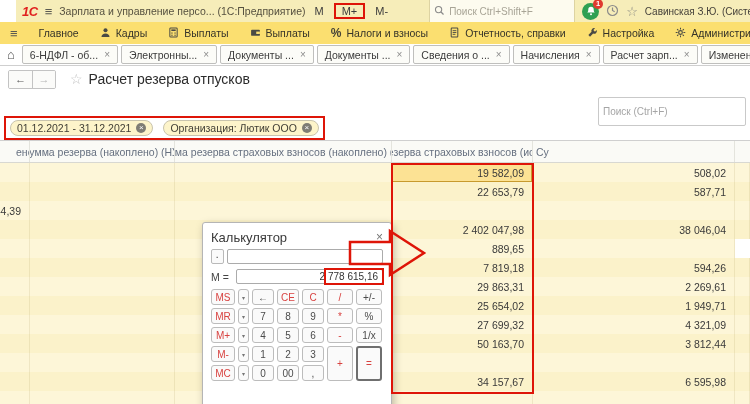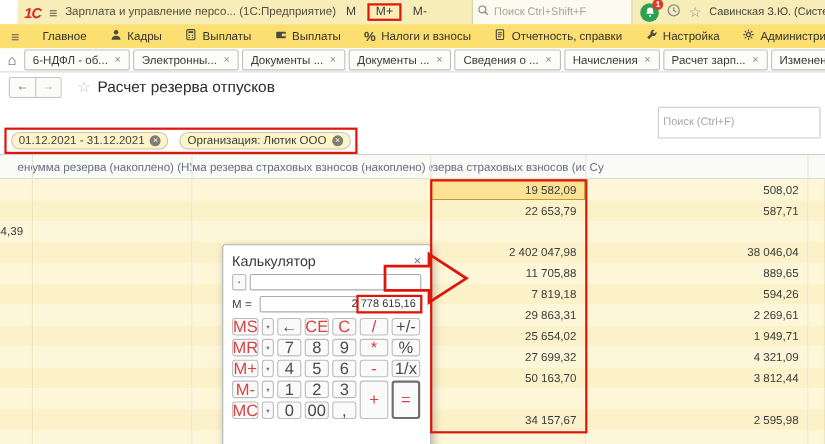--- a/index.html
+++ b/index.html
@@ -92,21 +92,21 @@
                font-size:5px; color:#666; display:flex; align-items:center; justify-content:center; }
   .calc-exp input { flex:1; height:15px; border:1px solid #ababab; border-radius:2px; font-size:10.5px;
                     padding:0 3px; outline:none; font-family:inherit; }
   .calc-mrow { display:flex; gap:3px; margin-top:5px; align-items:center; }
   .calc-mlabel { font-size:10.5px; color:#444; width:22px; }
   .m-input { position:relative; flex:1; height:15px; border:1px solid #ababab; border-radius:2px; background:#fff; }
   .m-val { position:absolute; right:4px; top:1px; font-size:10px; color:#333; }
   .m-anno { position:absolute; right:-2px; top:-2px; width:60px; height:17px; border:2px solid #de1508; }
   .keys { margin-top:5px; display:grid; grid-template-columns:24px 11px 22px 22px 22px 26px 26px;
           grid-auto-rows:16px; gap:3px; }
-  .key { border:1px solid #bcbcbc; border-radius:3px; background:#fafafa; font-size:15px; color:#4b4b4b;
+  .key { border:1px solid #bcbcbc; border-radius:3px; background:#fafafa; font-size:10px; color:#4b4b4b;
          display:flex; align-items:center; justify-content:center; white-space:nowrap; }
   .key.red { color:#d84341; }
   .key.dd { font-size:6px; color:#777; }
   .key.tall { grid-row:span 2; }
   .key.focus { border:2px solid #6f6f6f; }
 
   
   .anno-colbox { position:absolute; left:391px; top:163px; width:143px; height:231px;
                  border:2px solid #de1508; z-index:60; pointer-events:none; }
   .anno-arrow { position:absolute; left:346px; top:226px; z-index:70; pointer-events:none; }
@@ -298,21 +298,20 @@
       <span class="td" data-interactable="true"></span>
       <span class="td" data-interactable="true"></span>
       <span class="td" data-interactable="true">2 402 047,98</span>
       <span class="td" data-interactable="true">38 046,04</span>
       <span class="td" data-interactable="true"></span>
     </div>
   <div class="tr" data-interactable="true">
       <span class="td" data-interactable="true"></span>
       <span class="td" data-interactable="true"></span>
       <span class="td" data-interactable="true"></span>
-      <span class="td" data-interactable="true">11 705,88</span>
       <span class="td" data-interactable="true">889,65</span>
       <span class="td" data-interactable="true"></span>
     </div>
   <div class="tr" data-interactable="true">
       <span class="td" data-interactable="true"></span>
       <span class="td" data-interactable="true"></span>
       <span class="td" data-interactable="true"></span>
       <span class="td" data-interactable="true">7 819,18</span>
       <span class="td" data-interactable="true">594,26</span>
       <span class="td" data-interactable="true"></span>
@@ -355,21 +354,21 @@
       <span class="td" data-interactable="true"></span>
       <span class="td" data-interactable="true"></span>
       <span class="td" data-interactable="true"></span>
       <span class="td" data-interactable="true"></span>
     </div>
   <div class="tr" data-interactable="true">
       <span class="td" data-interactable="true"></span>
       <span class="td" data-interactable="true"></span>
       <span class="td" data-interactable="true"></span>
       <span class="td" data-interactable="true">34 157,67</span>
-      <span class="td" data-interactable="true">2 595,98</span>
+      <span class="td" data-interactable="true">6 595,98</span>
       <span class="td" data-interactable="true"></span>
     </div>
   <div class="tr" data-interactable="true">
       <span class="td" data-interactable="true"></span>
       <span class="td" data-interactable="true"></span>
       <span class="td" data-interactable="true"></span>
       <span class="td" data-interactable="true"></span>
       <span class="td" data-interactable="true"></span>
       <span class="td" data-interactable="true"></span>
     </div>

